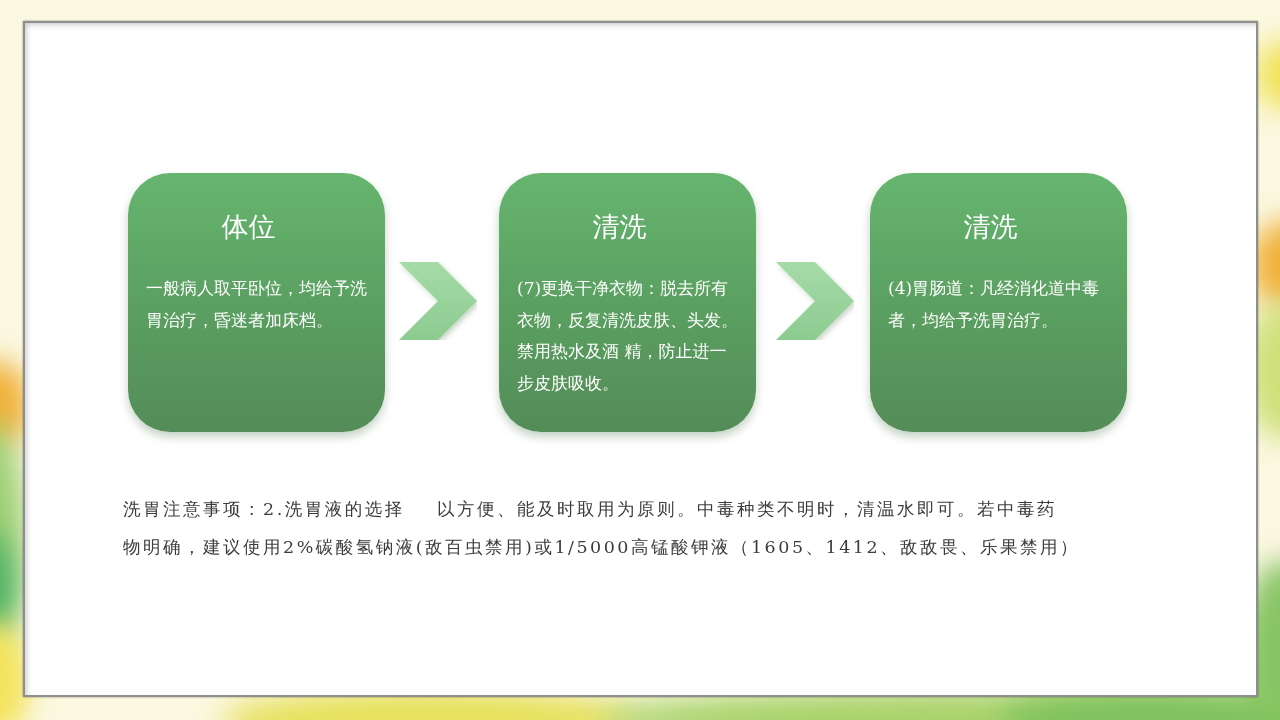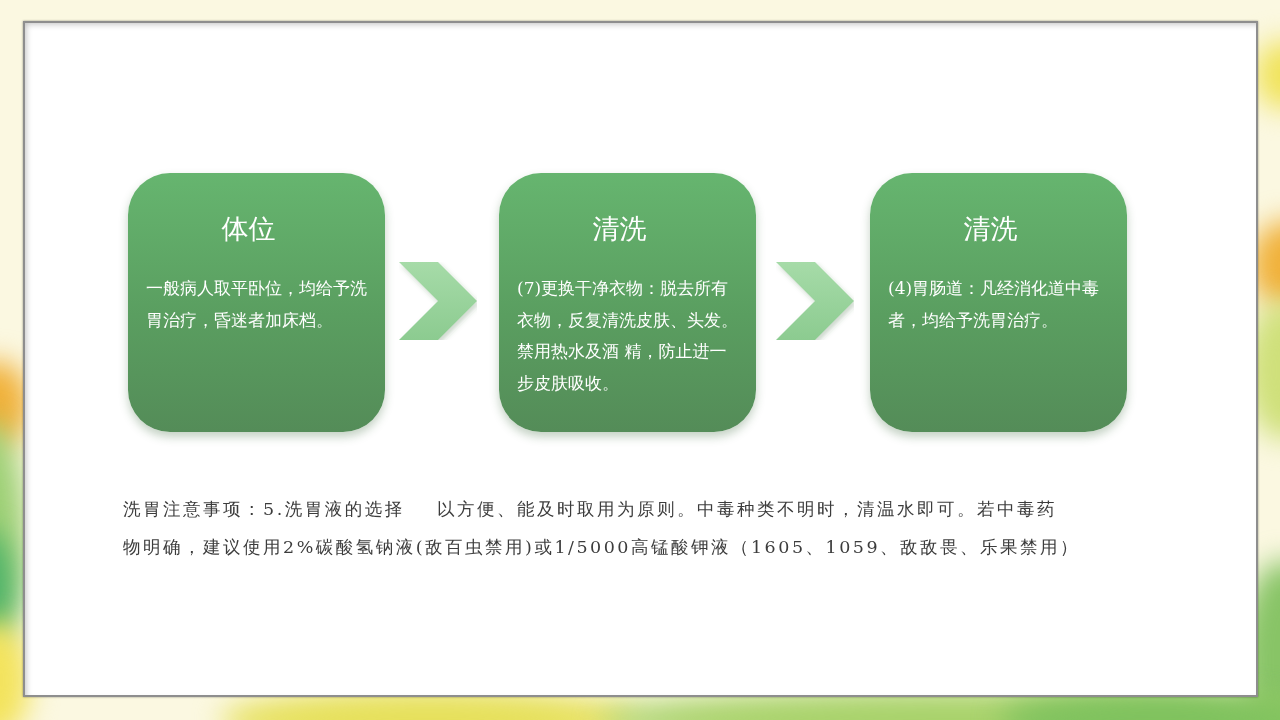--- a/index.html
+++ b/index.html
@@ -17,21 +17,21 @@
     }
     .card {
       position: absolute; top: 173px; width: 257px; height: 259px;
       border-radius: 42px;
       background: linear-gradient(180deg, #66b56f 0%, #5a9e60 55%, #548c58 100%);
       box-shadow: 0 5px 10px rgba(40,90,40,0.28);
       color: #ffffff;
     }
     .card-title {
       position: absolute; top: 38px; left: 0; right: 16px; text-align: center;
-      font-size: 27px; line-height: 36px; font-weight: normal;
+      font-size: 27px; line-height: 36px; font-weight: normal; font-family: Liberation Mono, monospace;
     }
     .card-body {
       position: absolute; top: 100px; left: 18px; right: 16px;
       font-size: 17px; line-height: 31.5px;
     }
     .arrow { position: absolute; top: 262px; width: 78px; height: 78px; }
     .note {
       position: absolute; left: 123px; top: 490px; width: 1010px;
       font-size: 17.5px; line-height: 38px; color: #3c3c3c; letter-spacing: 2.5px;
     }
@@ -82,15 +82,15 @@
 <svg class="arrow" style="left:776px;" viewBox="0 0 78 78">
   <polygon points="0,0 39,0 78,39 39,78 0,78 39,39" fill="url(#ag1)" filter="url(#sh1)"></polygon>
 </svg>
 
 <div class="card" style="left:870px;">
   <div class="card-title">清洗</div>
   <div class="card-body">(4)胃肠道：凡经消化道中毒者，均给予洗胃治疗。</div>
 </div>
 
 <div class="note">
-  <p style="white-space:pre;">洗胃注意事项：5.洗胃液的选择    以方便、能及时取用为原则。中毒种类不明时，清温水即可。若中毒药</p>
-  <p>物明确，建议使用2%碳酸氢钠液(敌百虫禁用)或1/5000高锰酸钾液（1605、1059、敌敌畏、乐果禁用）</p>
+  <p style="white-space:pre;">洗胃注意事项：2.洗胃液的选择    以方便、能及时取用为原则。中毒种类不明时，清温水即可。若中毒药</p>
+  <p>物明确，建议使用2%碳酸氢钠液(敌百虫禁用)或1/5000高锰酸钾液（1605、1412、敌敌畏、乐果禁用）</p>
 </div>
 
 </body></html>

